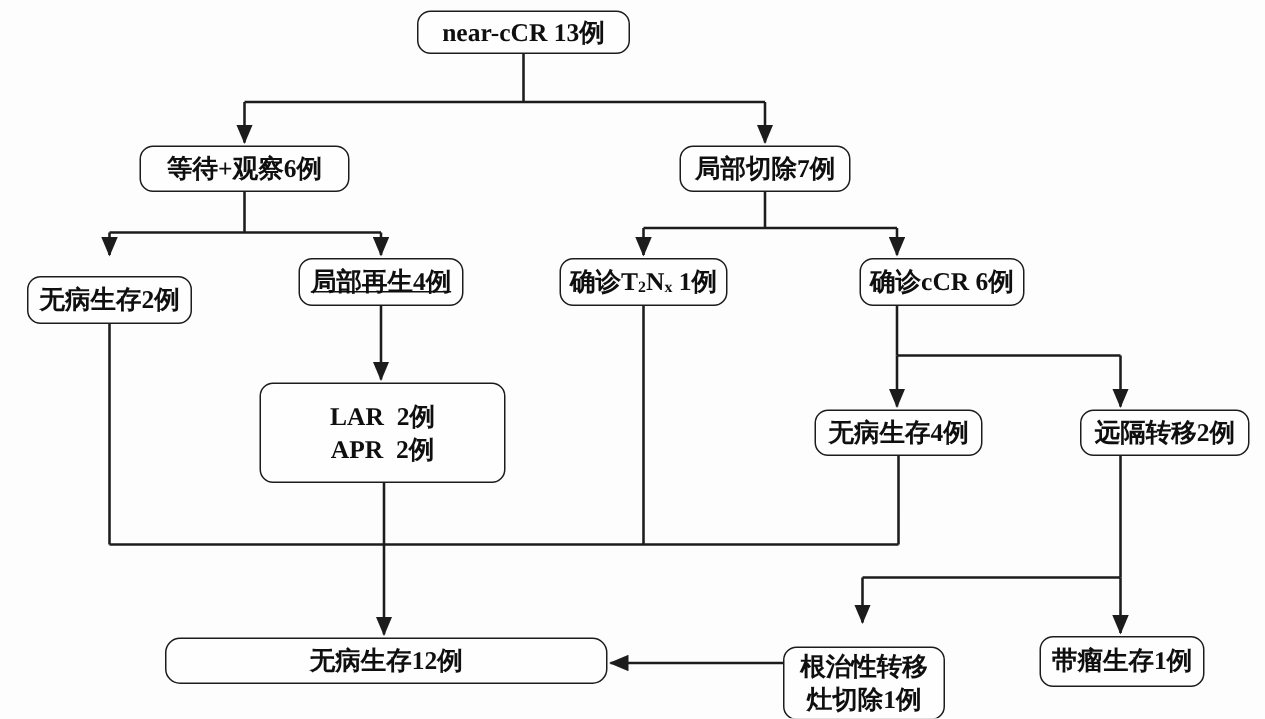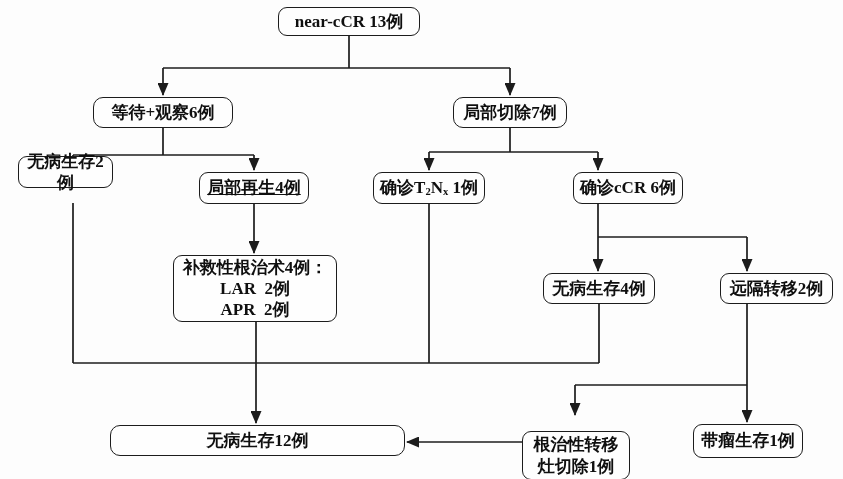--- a/index.html
+++ b/index.html
@@ -64,46 +64,45 @@
     <path d="M575,385 V415" marker-end="url(#ah)"></path>
     <path d="M747,385 V422" marker-end="url(#ah)"></path>
 
     <path d="M522,442 H407" marker-end="url(#ah)"></path>
   </svg>
 
   <div class="node" style="left:278px; top:7px; width:142px; height:29px;">
     <span class="lbl">near-cCR 13例</span>
   </div>
 
-  <div class="node" style="left:93px; top:97px; width:140px; height:31px;border-radius:10px;">
+  <div class="node" style="left:93px; top:97px; width:140px; height:31px;">
     <span class="lbl">等待+观察6例</span>
   </div>
 
-  <div class="node" style="left:453px; top:97px; width:114px; height:31px;border-radius:10px;">
+  <div class="node" style="left:453px; top:97px; width:114px; height:31px;">
     <span class="lbl">局部切除7例</span>
   </div>
 
-  <div class="node" style="left:18px; top:156px; width:95px; height:32px;text-align:center;">
+  <div class="node" style="left:18px; top:184px; width:110px; height:32px;text-align:center;">
     <span class="lbl">无病生存2例</span>
   </div>
 
   <div class="node" style="left:199px; top:172px; width:110px; height:32px;text-decoration:underline;">
     <span class="lbl">局部再生4例</span>
   </div>
 
   <div class="node" style="left:373px; top:172px; width:112px; height:32px;">
     <span class="lbl"><span>确诊T</span><sub class="ss">2</sub><span>N</span><sub class="ss">x</sub><span> 1例</span></span>
   </div>
 
   <div class="node" style="left:557px; top:172px; width:110px; height:32px;margin-left:16px;">
     <span class="lbl">确诊cCR 6例</span>
   </div>
 
   <div class="node" style="left:173px; top:255px; width:164px; height:67px;">
-    <div class="line">补救性根治术4例：</div>
     <div class="line">LAR  2例</div>
     <div class="line">APR  2例</div>
   </div>
 
   <div class="node" style="left:543px; top:273px; width:112px; height:31px;">
     <span class="lbl">无病生存4例</span>
   </div>
 
   <div class="node" style="left:720px; top:273px; width:113px; height:31px;">
     <span class="lbl">远隔转移2例</span>

